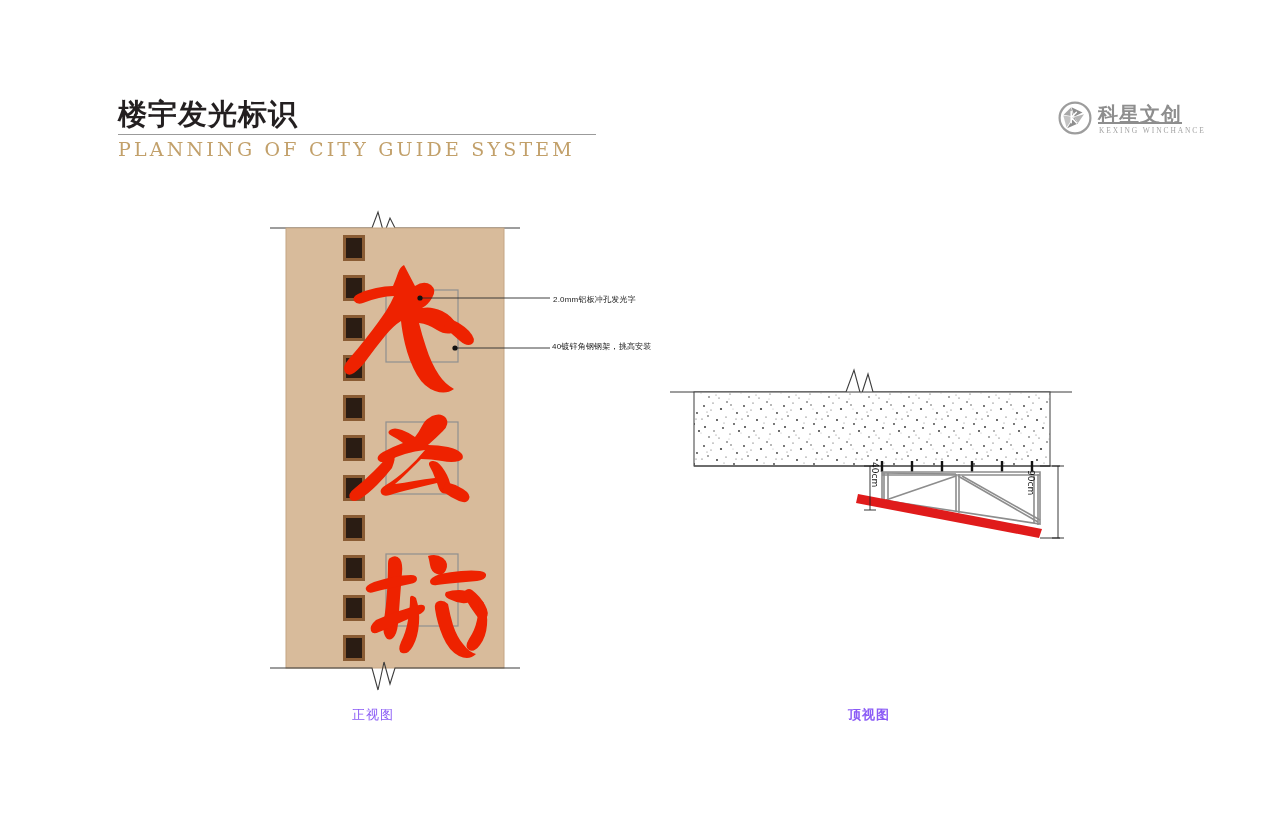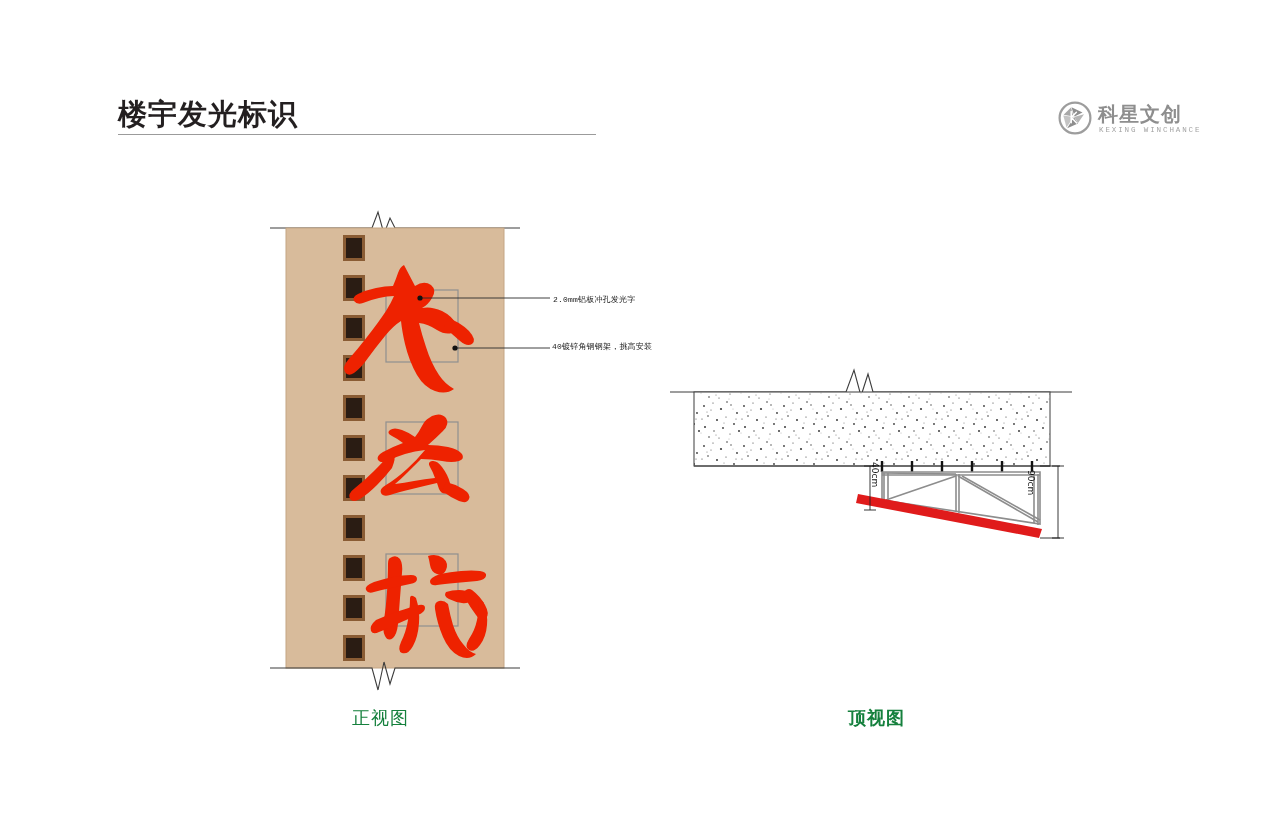--- a/index.html
+++ b/index.html
@@ -70,41 +70,42 @@
   #logo-zh {
     position: absolute;
     left: 40px;
     top: 2px;
     font-family: "DejaVu Sans", "Liberation Sans", sans-serif;
     font-size: 20px;
     font-weight: bold;
     color: #8e8e8e;
     letter-spacing: 1px;
     white-space: nowrap;
+    text-decoration: underline;
   }
   #logo-en {
     position: absolute;
     left: 41px;
     top: 27px;
-    font-family: Liberation Mono, monospace;
+    font-family: Liberation Serif, serif;
     font-size: 7.5px;
     color: #a3a3a3;
     letter-spacing: 1.9px;
     white-space: nowrap;
   }
 
   
   .drawing-svg { position: absolute; display: block; }
   #front-view-svg { left: 250px; top: 200px; }
   #top-view-svg   { left: 660px; top: 360px; }
 
   
   .annot {
     position: absolute;
-    font-family: Liberation Mono, monospace;
+    font-family: Liberation Sans, sans-serif;
     font-size: 8px;
     color: #1a1a1a;
     white-space: nowrap;
     letter-spacing: 0.2px;
   }
   #annot-1 { left: 553px; top: 294px; }
   #annot-2 { left: 552px; top: 341px; }
 
   
   .dimlabel {
@@ -121,38 +122,39 @@
   }
   #dim-90 {
     left: 1036px; top: 470px;
     transform: rotate(90deg);
   }
 
   
   .caption {
     position: absolute;
     font-family: "DejaVu Sans", "Liberation Sans", sans-serif;
-    font-size: 18px;
-    color: #15803d;
+    font-size: 13px;
+    color: #8b5cf6;
     letter-spacing: 1px;
     white-space: nowrap;
     text-align: center;
   }
   #caption-front { left: 352px; top: 706px; }
   #caption-top   { left: 848px; top: 706px; font-weight: bold; }
 </style>
 </head>
 <body>
 
 <div id="header">
 
   <div id="title-zh">楼宇发光标识</div>
 
   <div id="title-rule"></div>
 
+  <div id="title-en">PLANNING OF CITY GUIDE SYSTEM</div>
 
   <div id="logo">
     <svg id="logo-mark" viewBox="0 0 34 34">
       <circle cx="17" cy="17" r="15.4" fill="none" stroke="#9d9d9d" stroke-width="2.2"></circle>
       <path d="M13.5 6.2 L24.5 11.5 L16.5 15.5 Z" fill="#8e8e8e"></path>
       <path d="M16.2 15.9 L26.0 13.2 L20.0 22.0 Z" fill="#b5b5b5"></path>
       <path d="M16.0 16.3 L20.0 22.6 L9.2 27.2 Z" fill="#8e8e8e"></path>
       <path d="M15.5 16.0 L8.5 26.6 L5.3 14.5 Z" fill="#c4c4c4"></path>
       <path d="M15.6 15.6 L5.6 13.8 L13.0 6.4 Z" fill="#a8a8a8"></path>
       <path d="M13.2 10.5 L13.2 21.8 M13.2 16.6 L18.4 11.2 M13.2 16.2 L18.6 21.9" stroke="#ffffff" stroke-width="1.5" fill="none" stroke-linecap="round"></path>

